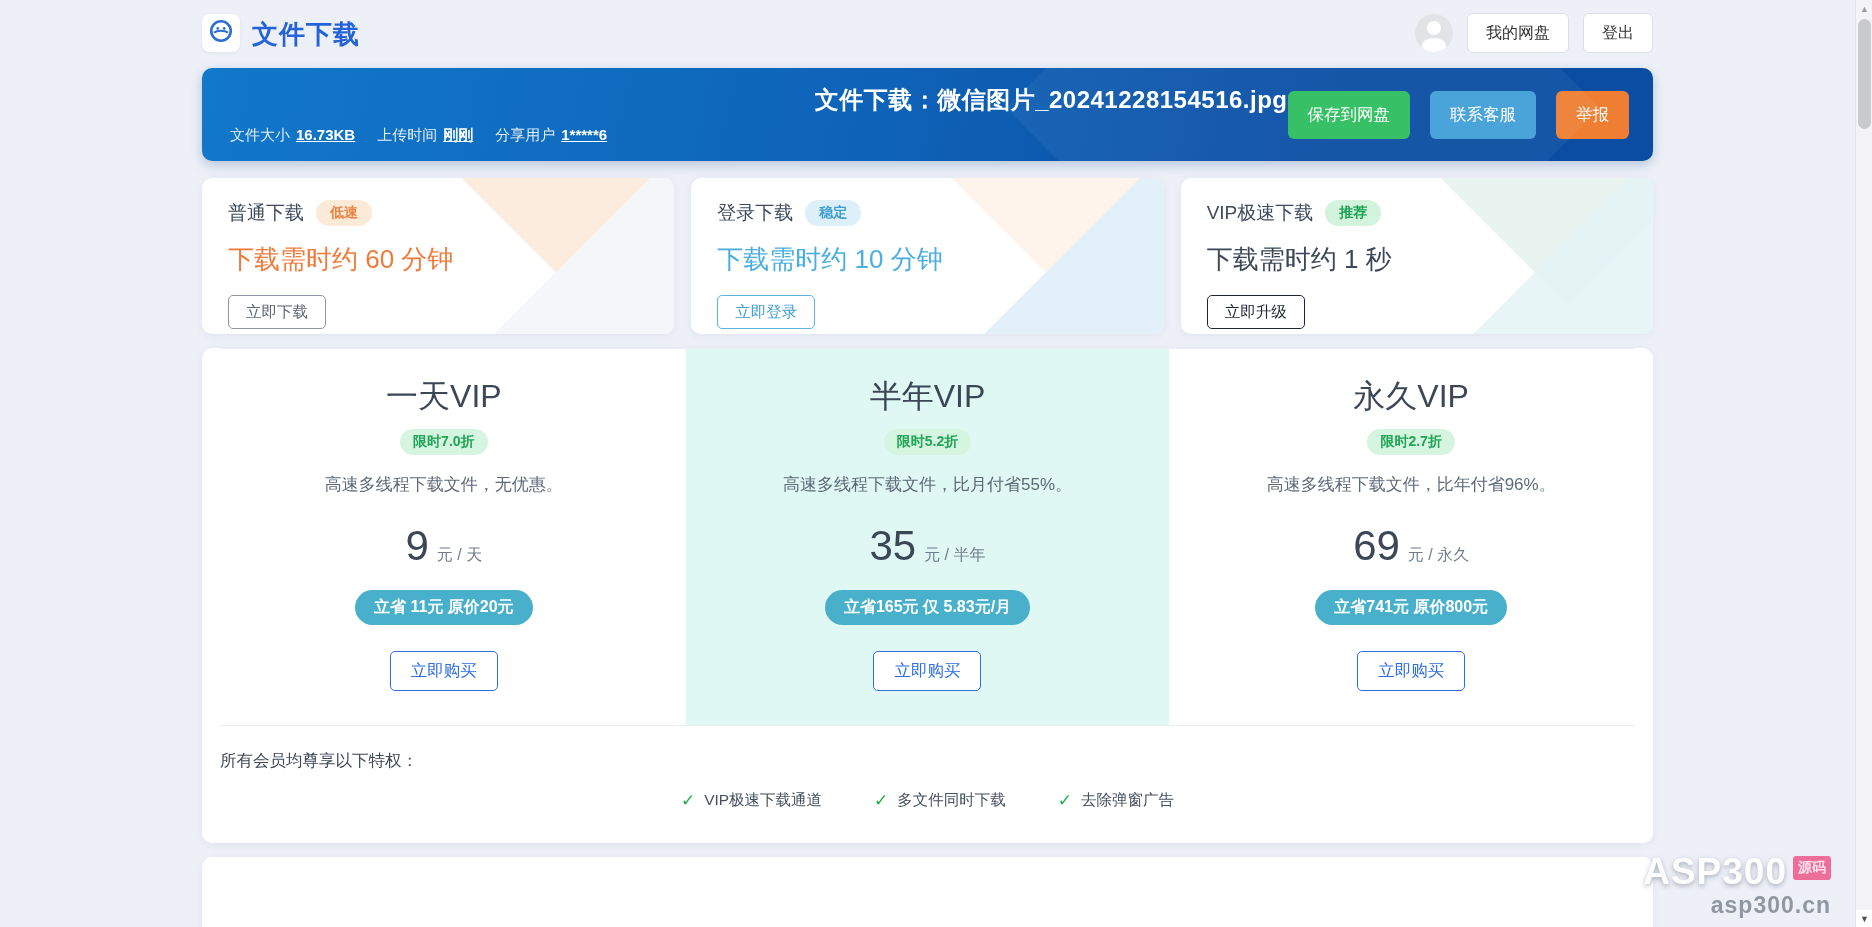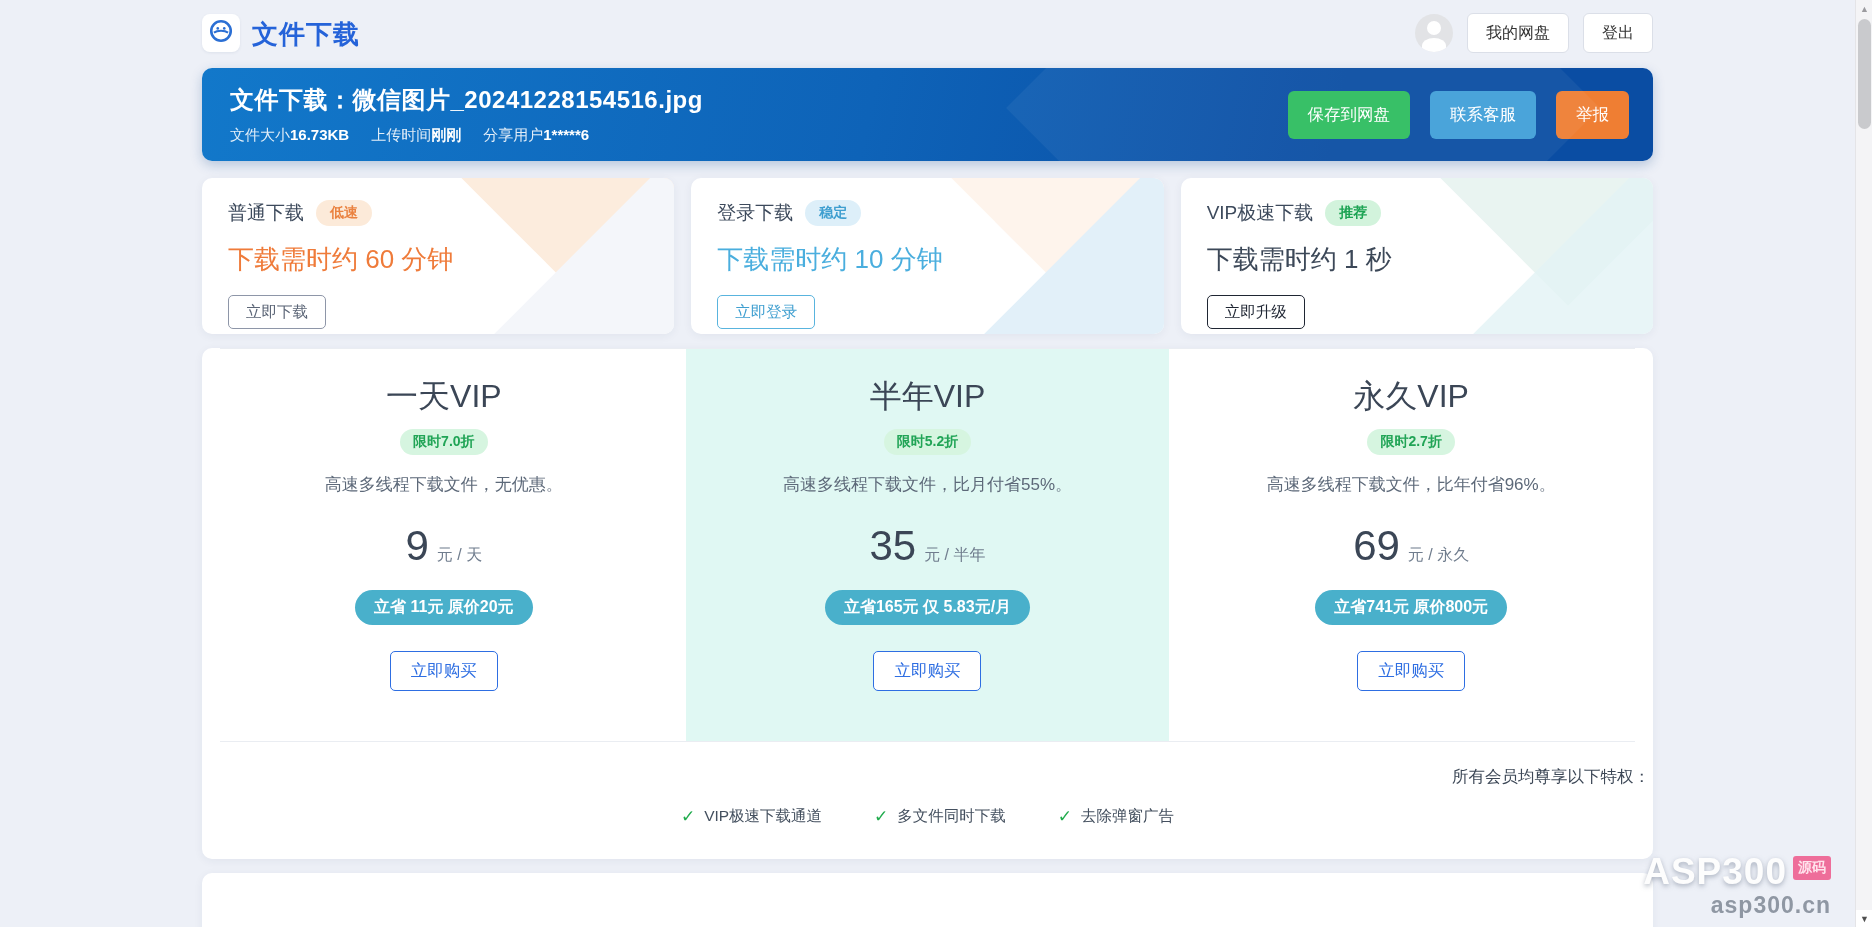--- a/index.html
+++ b/index.html
@@ -30,24 +30,24 @@
   .hdr-btn{height:40px;padding:0 18px;background:#fff;border:1px solid #dbdfe8;border-radius:6px;font-size:16px;color:#333;cursor:pointer;font-family:inherit;}
 
   
   .banner{
     margin-top:2px;height:93px;border-radius:10px;position:relative;overflow:hidden;
     background:linear-gradient(102deg,var(--banner-from) 0%,#0e63b8 46%,var(--banner-to) 78%);
     box-shadow:0 4px 12px rgba(20,70,140,.25);
     display:flex;align-items:center;padding:0 24px 0 28px;
   }
   .banner::before{content:'';position:absolute;right:140px;top:-170px;width:420px;height:420px;background:rgba(255,255,255,.05);transform:rotate(45deg);}
-  .banner-info{flex:1;min-width:0;}
+  .banner-info{flex:1;min-width:0;text-align:right;}
   .banner-title{color:#fff;font-size:24px;font-weight:bold;letter-spacing:.5px;}
   .banner-meta{margin-top:10px;font-size:15px;color:rgba(255,255,255,.88);display:flex;gap:22px;}
-  .banner-meta b{color:#fff;}
+  .banner-meta b{color:#fff;margin-left:6px;text-decoration:underline;}
   .banner-actions{display:flex;gap:20px;}
   .bn-btn{height:48px;padding:0 20px;border:none;border-radius:6px;color:#fff;font-size:16.5px;cursor:pointer;font-family:inherit;white-space:nowrap;}
   .bn-save{background:var(--green);}
   .bn-contact{background:var(--sky);}
   .bn-report{background:var(--orange);}
 
   
   .opts{display:flex;gap:17px;margin-top:17px;}
   .opt-card{flex:1;height:156px;background:#fff;border-radius:10px;box-shadow:0 2px 10px rgba(30,50,90,.06);padding:22px 26px;position:relative;overflow:hidden;}
   .opt-deco i{position:absolute;display:block;transform:rotate(45deg);}
@@ -84,22 +84,22 @@
   .plans{display:grid;grid-template-columns:1fr 1fr 1fr;}
   .plan{text-align:center;padding:26px 20px 34px;}
   .plan.highlight{background:var(--mint);}
   .plan-name{font-size:32px;color:#3b4656;}
   .plan-discount{display:inline-block;margin-top:10px;font-size:14px;font-weight:bold;background:#d6f5e0;color:#21a456;padding:4px 13px;border-radius:999px;}
   .plan-desc{margin-top:18px;font-size:17px;color:#5d6979;}
   .plan-price{margin-top:26px;color:#3b4656;}
   .plan-price .num{font-size:42px;}
   .plan-price .unit{font-size:16px;color:#707d8e;margin-left:8px;}
   .plan-save{display:inline-block;margin-top:20px;background:var(--teal);color:#fff;font-size:16px;font-weight:bold;padding:7px 19px;border-radius:999px;}
-  .plan-buy{display:block;margin:26px auto 16px;height:40px;padding:0 20px;background:#fff;border:1px solid #2e6ee2;color:#2e6ee2;border-radius:5px;font-size:16.5px;cursor:pointer;font-family:inherit;}
-  .priv{padding:24px 3px 32px;text-align:right;}
+  .plan-buy{display:block;margin:26px auto 0;height:40px;padding:0 20px;background:#fff;border:1px solid #2e6ee2;color:#2e6ee2;border-radius:5px;font-size:16.5px;cursor:pointer;font-family:inherit;}
+  .priv{padding:24px 18px 32px;text-align:left;}
   .priv-title{font-size:16.5px;color:#3c4756;}
   .priv-row{margin-top:18px;display:flex;justify-content:center;gap:52px;font-size:15.5px;color:#44505f;}
   .priv-item{display:flex;align-items:center;}
   .check{color:#22ac4e;font-weight:bold;font-size:17px;margin-right:9px;}
 
   
   .footer{margin-top:14px;background:#fff;border-radius:10px 10px 0 0;box-shadow:0 2px 10px rgba(30,50,90,.06);height:80px;padding:20px 26px;}
 
   
   .watermark{position:absolute;right:41px;bottom:8px;text-align:right;pointer-events:none;}

